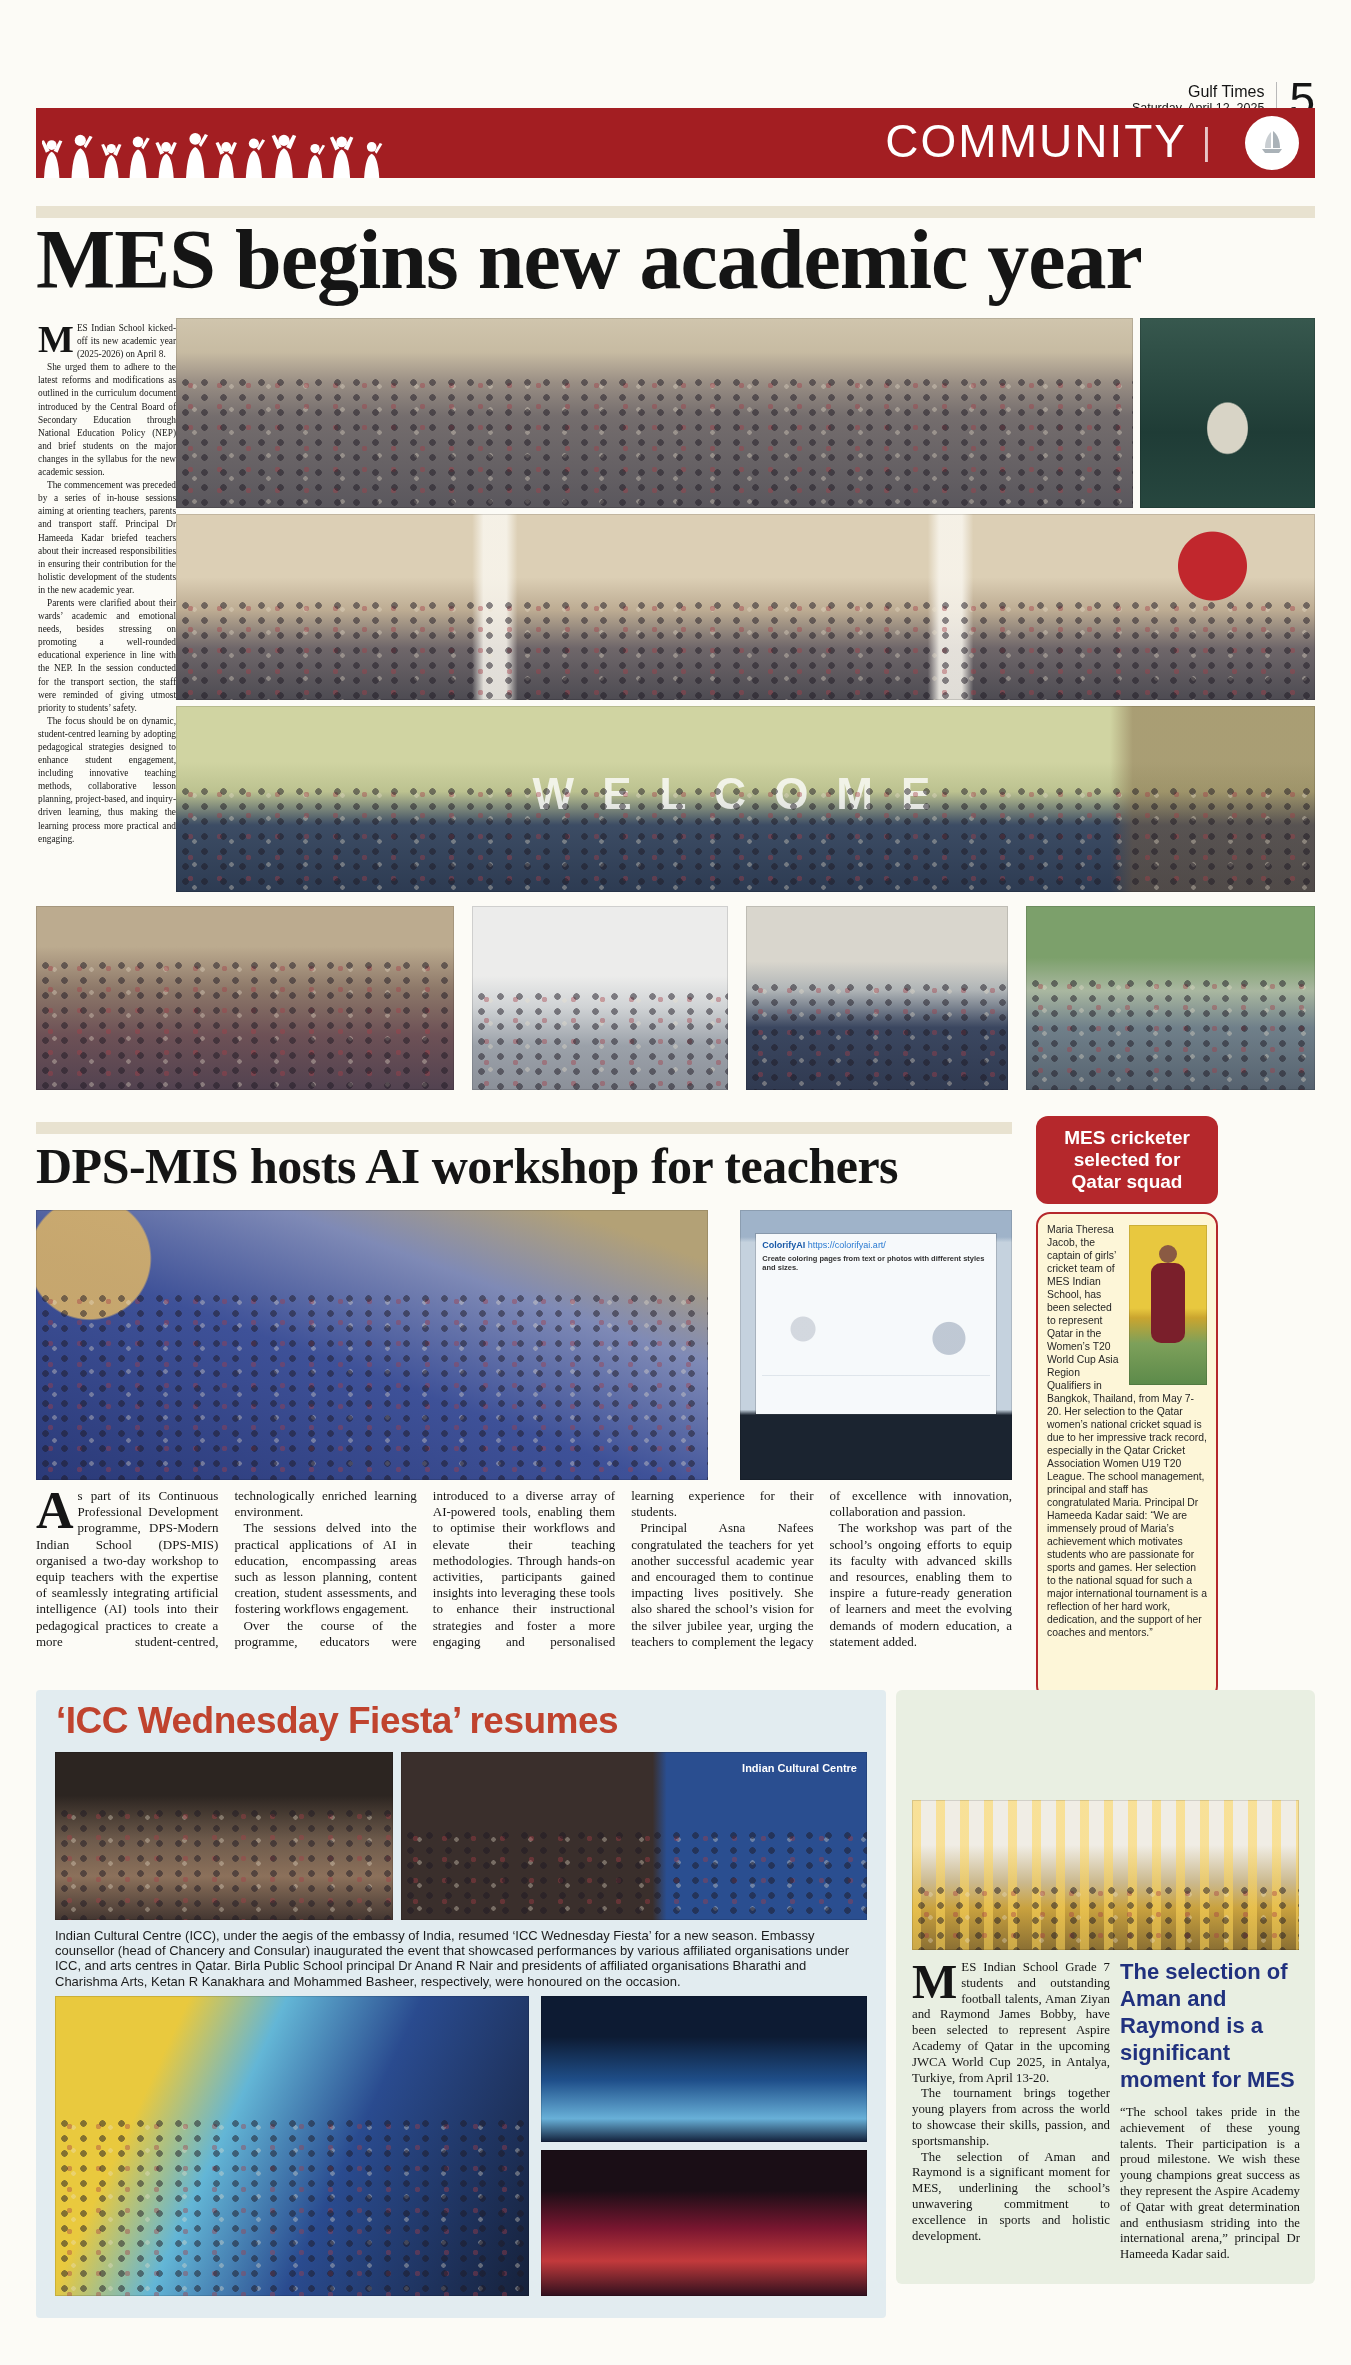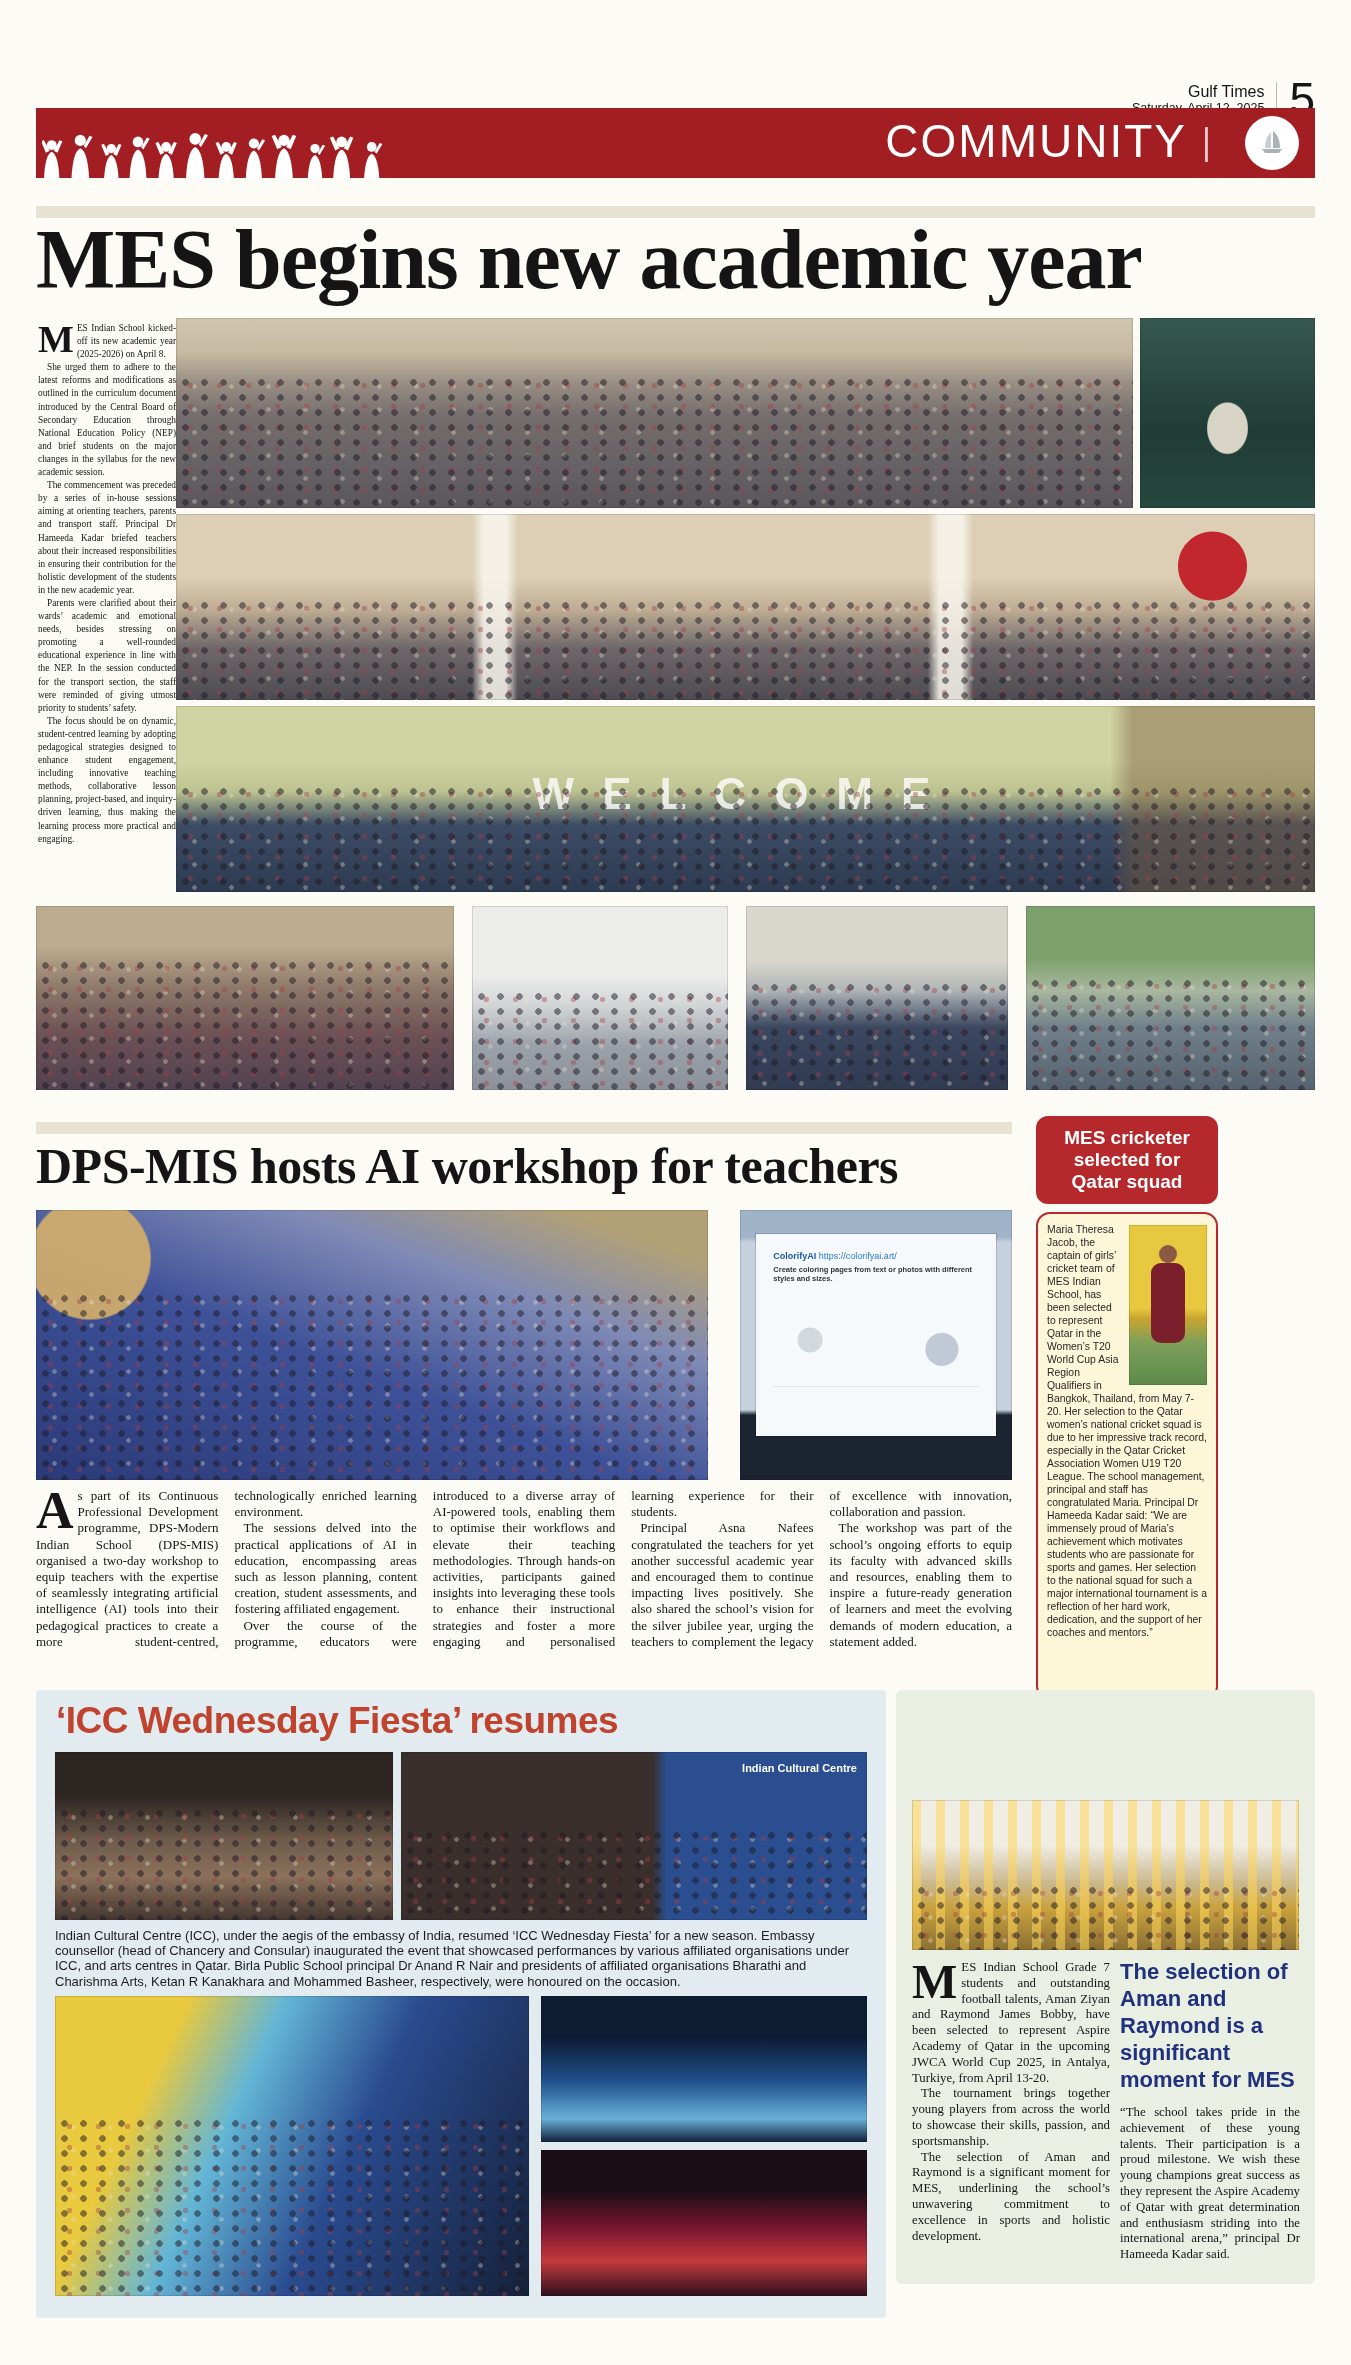--- a/index.html
+++ b/index.html
@@ -74,21 +74,21 @@
   .ph-r4c{left:746px;top:906px;width:262px;height:184px;--dt:40%;
       background:linear-gradient(180deg,#d9d6cd 0 30%,#afb4b6 46%,#3b4760 66%,#303a51 100%);}
   .ph-r4d{left:1026px;top:906px;width:289px;height:184px;--dt:38%;
       background:linear-gradient(180deg,#7ca06b 0 28%,#a9b7a0 46%,#70808a 66%,#56626f 100%);}
   .ph-dps1{left:36px;top:1210px;width:672px;height:270px;--dt:30%;
       background:radial-gradient(circle at 8% 18%, rgba(213,176,106,.9) 0 60px, transparent 62px),
                  linear-gradient(200deg,#b3a176 0 10%,#7f8ab6 30%,#3e5198 56%,#2b3a78 100%);}
   .ph-dps2{left:740px;top:1210px;width:272px;height:270px;
       background:linear-gradient(180deg,#9fb3c9 0 10%,#c5d2de 12% 74%,#1b2430 76% 100%);}
   .screen{position:absolute;left:6%;right:6%;top:9%;height:62%;background:#f6f9fb;
-      box-shadow:0 0 0 1px rgba(0,0,0,.15);font-family:"Liberation Sans",sans-serif;padding:17px;}
+      box-shadow:0 0 0 1px rgba(0,0,0,.15);font-family:"Liberation Sans",sans-serif;padding:6px;}
   .sc-head{font-size:9px;color:#1859a8;font-weight:bold;}
   .sc-url{color:#2a7ad2;font-weight:normal;}
   .sc-tag{margin-top:4px;font-size:7.5px;color:#333;font-weight:bold;}
   .sc-doodle{margin-top:10px;height:56%;background:
       radial-gradient(circle at 82% 60%, rgba(90,110,140,.35) 0 16px, transparent 17px),
       radial-gradient(circle at 18% 50%, rgba(120,130,150,.28) 0 12px, transparent 13px),
       linear-gradient(0deg, rgba(200,210,220,.5) 0 1px, transparent 1px) ;}
 
   
   .sidebar{position:absolute;left:1036px;top:1116px;width:182px;height:584px;}
@@ -223,21 +223,21 @@
       <div class="sc-head">
         <span>ColorifyAI</span>
         <span class="sc-url">https://colorifyai.art/</span>
       </div>
       <div class="sc-tag">Create coloring pages from text or photos with different styles and sizes.</div>
       <div class="sc-doodle"></div>
     </div>
   </div>
   <div class="dps-cols">
     <p class="jp first"><span class="dc">A</span><span>s part of its Continuous Professional Development programme, DPS-Modern Indian School (DPS-MIS) organised a two-day workshop to equip teachers with the expertise of seamlessly integrating artificial intelligence (AI) tools into their pedagogical practices to create a more student-centred, technologically enriched learning environment.</span></p>
-    <p class="jp">The sessions delved into the practical applications of AI in education, encompassing areas such as lesson planning, content creation, student assessments, and fostering affiliated engagement.</p>
+    <p class="jp">The sessions delved into the practical applications of AI in education, encompassing areas such as lesson planning, content creation, student assessments, and fostering workflows engagement.</p>
     <p class="jp">Over the course of the programme, educators were introduced to a diverse array of AI-powered tools, enabling them to optimise their workflows and elevate their teaching methodologies. Through hands-on activities, participants gained insights into leveraging these tools to enhance their instructional strategies and foster a more engaging and personalised learning experience for their students.</p>
     <p class="jp">Principal Asna Nafees congratulated the teachers for yet another successful academic year and encouraged them to continue impacting lives positively. She also shared the school’s vision for the silver jubilee year, urging the teachers to complement the legacy of excellence with innovation, collaboration and passion.</p>
     <p class="jp">The workshop was part of the school’s ongoing efforts to equip its faculty with advanced skills and resources, enabling them to inspire a future-ready generation of learners and meet the evolving demands of modern education, a statement added.</p>
   </div>
 
   <aside class="sidebar">
     <div class="sb-head">
       <div>MES cricketer</div>
       <div>selected for</div>
       <div>Qatar squad</div>

